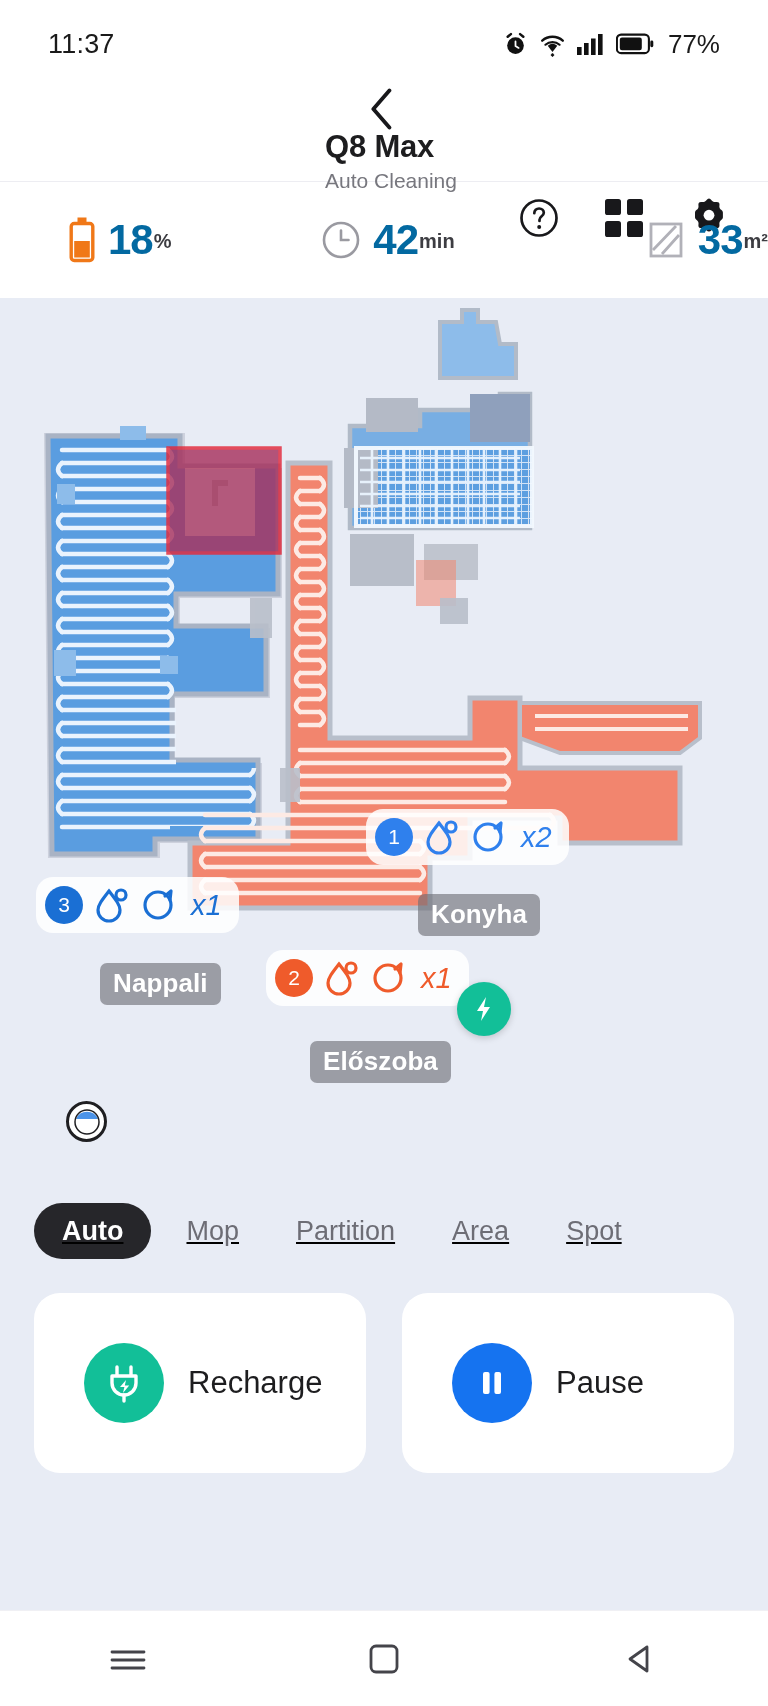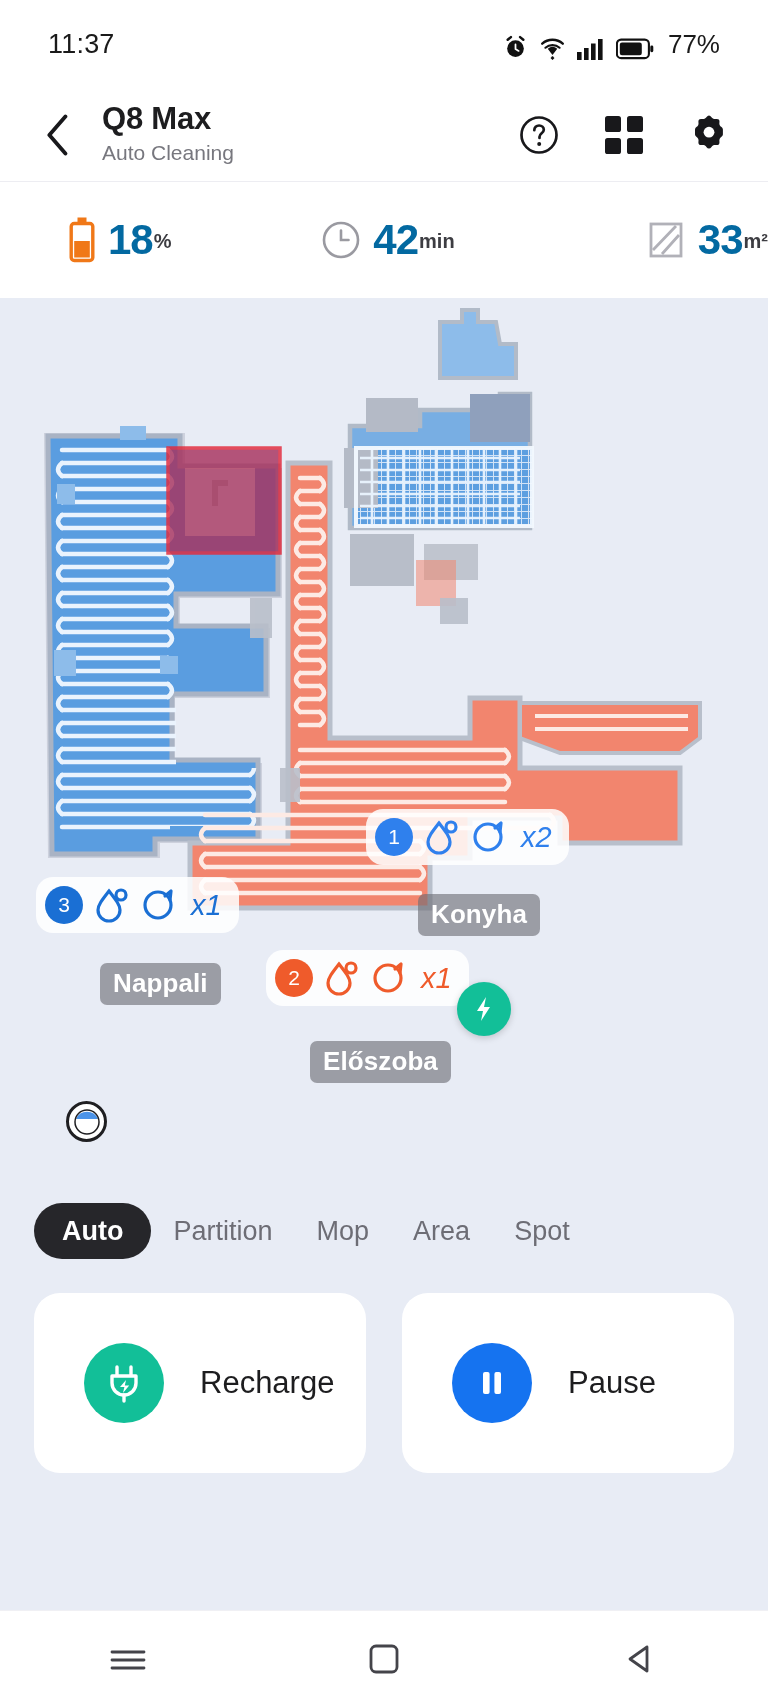--- a/index.html
+++ b/index.html
@@ -11,30 +11,31 @@
     position:relative;
   }
 
   
   .statusbar{
     height:88px; background:#ffffff;
     display:flex; align-items:center;
     padding:0 48px; position:relative;gap:32px;
   }
   .sb-time{ font-size:27px; color:#1a1a1a; font-weight:400; letter-spacing:.2px; }
-  .sb-right{ margin-left:auto; display:flex; align-items:flex-end; gap:11px; }
+  .sb-right{ margin-left:auto; display:flex; align-items:center; gap:11px; }
   .sb-pct{ font-size:26px; color:#1a1a1a; margin-left:3px; }
   .ico{ display:inline-block; line-height:0; }
 
   
   .header{
     height:94px; background:#fff;
     display:flex; align-items:center;
     padding:0 36px 0 32px;
     border-bottom:1px solid #ededf2;
+    flex-direction:column;
   }
   .back-btn{ width:52px; height:52px; display:flex; align-items:center; justify-content:center; }
   .titles{ margin-left:18px; }
   .title{ font-size:31px; font-weight:bold; color:#1d1d1f; line-height:1.12; letter-spacing:-.2px;}
   .subtitle{ font-size:21px; color:#77777e; line-height:1.35; margin-top:2px;}
   .head-actions{ margin-left:auto; display:flex; align-items:center; gap:39px; }
   .head-actions>div{ width:46px;height:46px;display:flex;align-items:center;justify-content:center;}
 
   
   .stats{
@@ -93,38 +94,38 @@
   }
   .dock{
     position:absolute; width:54px;height:54px;border-radius:50%;
     background:#12bf98; display:flex;align-items:center;justify-content:center;
     box-shadow:0 2px 7px rgba(0,0,0,.18);
   }
 
   
   .tabs{
     display:flex; align-items:center;
-    padding:0 34px; height:96px; gap:0;
+    padding:0 34px; height:96px; gap:13px;text-decoration:underline;
   }
   .tab{
     font-size:27px; color:#6d6d75;
     padding:0 22px; height:56px;
     display:flex;align-items:center;justify-content:center;
     border-radius:28px;
   }
   .tab.active{ background:#26262a; color:#fff; font-weight:bold; padding:0 28px;}
 
   
   .actions{ display:flex; gap:36px; padding:0 34px; margin-top:14px;}
   .card{
     flex:1; height:180px; background:#fff; border-radius:26px;
     display:flex; align-items:center; gap:24px; padding-left:50px;
   }
   .circ{ width:80px;height:80px;border-radius:50%;display:flex;align-items:center;justify-content:center;flex:none;}
-  .card-label{ font-size:31px; color:#1d1d1f;margin-left:12px; }
+  .card-label{ font-size:31px; color:#1d1d1f; }
 
   
   .navbar{
     position:absolute; left:0; bottom:0; width:768px; height:96px;
     background:#fff; display:flex; align-items:center; justify-content:space-around;
     border-top:1px solid #f0f0f4;
   }
   .navbar>div{ width:90px;height:60px;display:flex;align-items:center;justify-content:center;}
 </style>
 </head>
@@ -384,22 +385,22 @@
   <div class="dock" style="left:457px; top:684px;">
     <svg width="30" height="30" viewBox="0 0 30 30">
         <path d="M17 3 L8 17 h6 l-2 10 9-14h-6z" fill="#fff"></path>
       </svg>
   </div>
 
 </div>
 
 <div class="tabs">
   <div class="tab active">Auto</div>
+  <div class="tab">Mop</div>
   <div class="tab">Partition</div>
-  <div class="tab">Mop</div>
   <div class="tab">Area</div>
   <div class="tab">Spot</div>
 </div>
 
 <div class="actions">
   <div class="card">
     <div class="circ" style="background:#12bf98;">
       <svg width="44" height="44" viewBox="0 0 44 44">
           <path d="M15 6 V14 M29 6 V14" stroke="#fff" stroke-width="3.4" stroke-linecap="round"></path>
           <path d="M10 15 H34 V22 a12 12 0 0 1-24 0 Z" fill="none" stroke="#fff" stroke-width="3.4" stroke-linejoin="round"></path>

